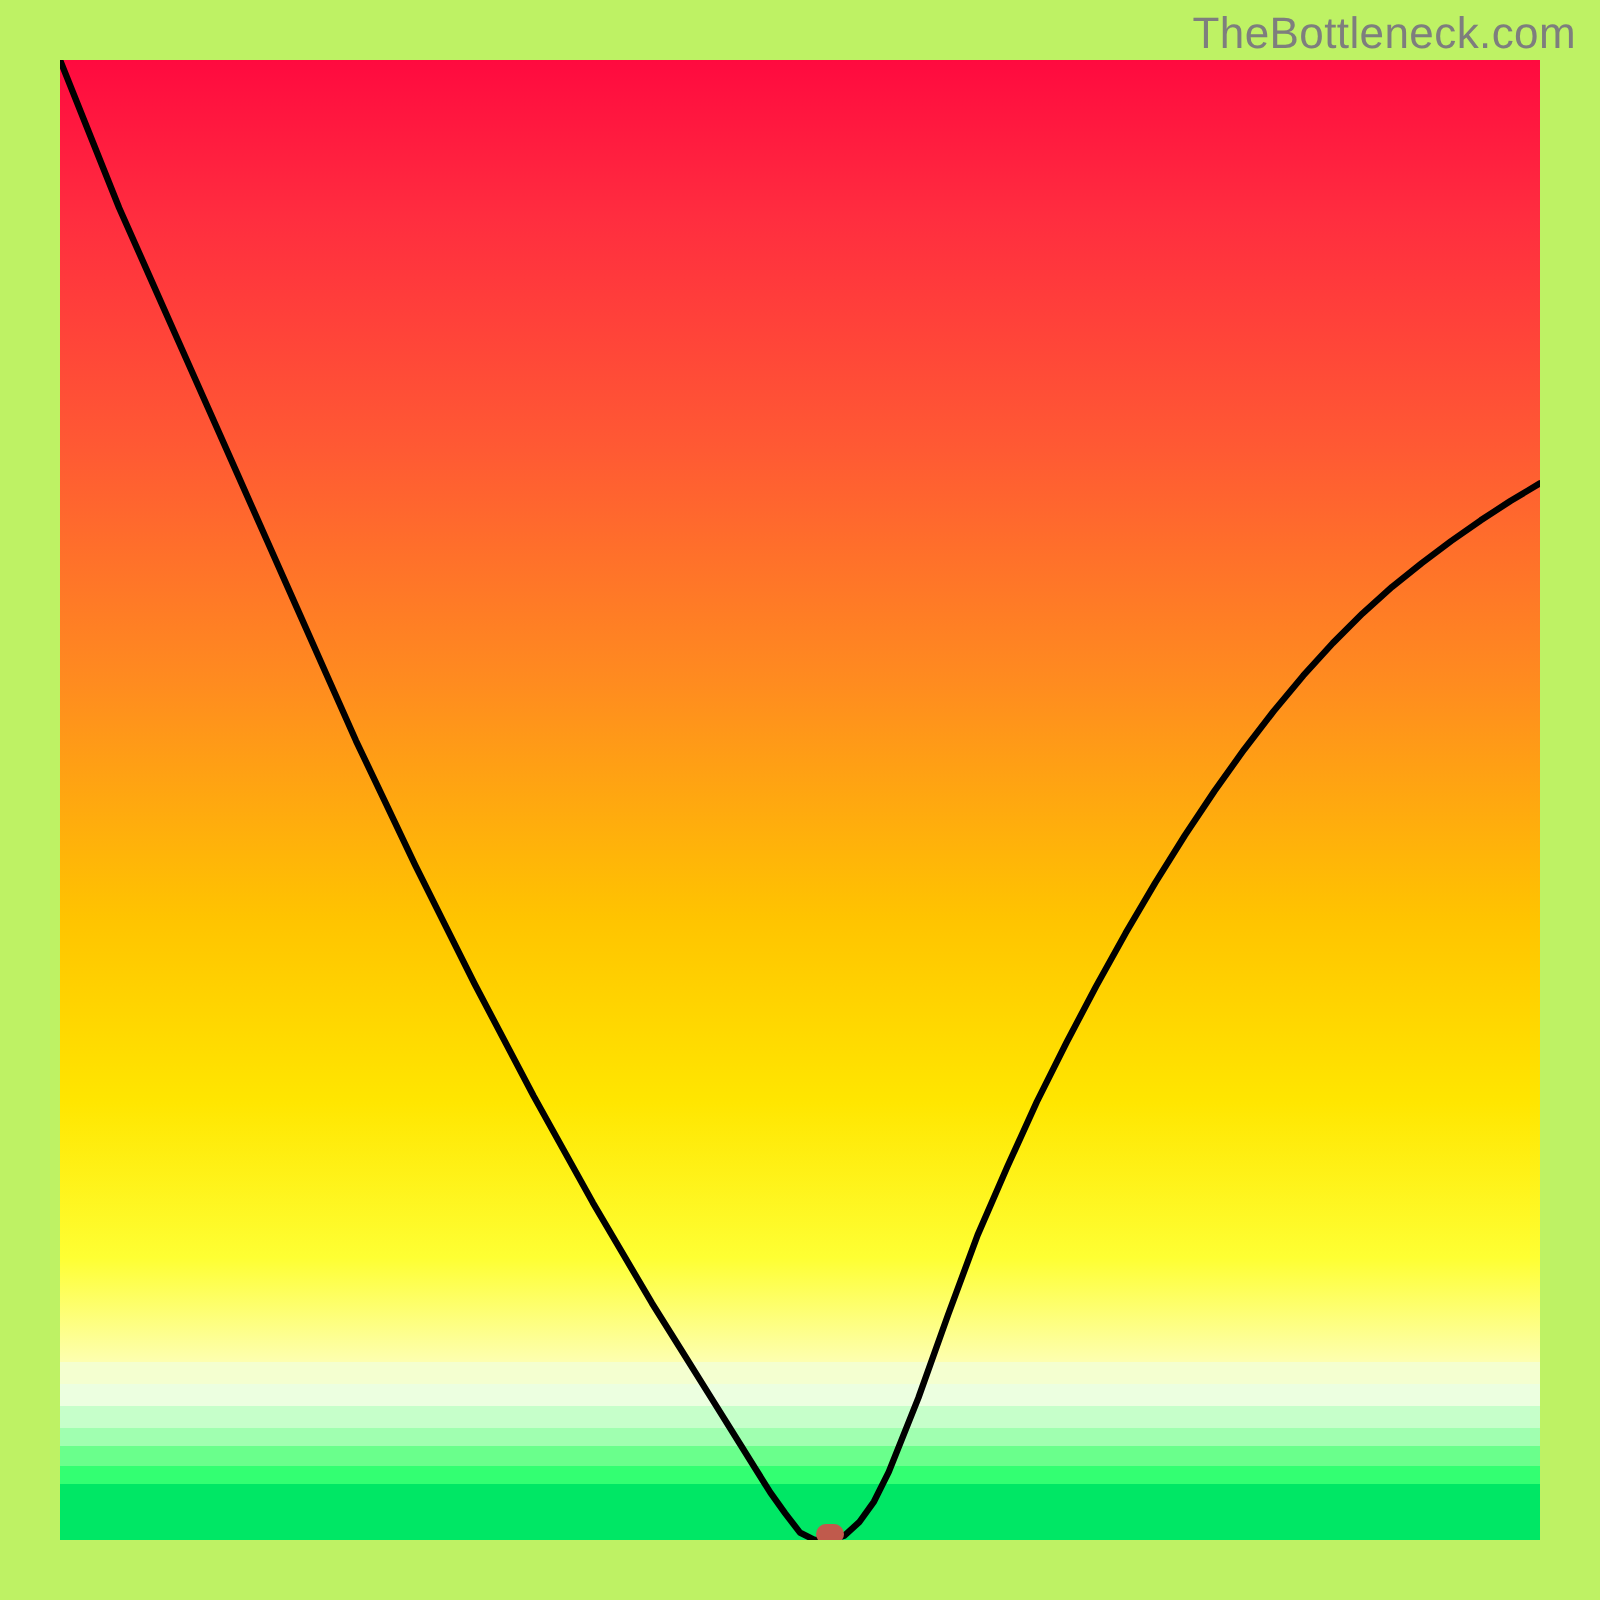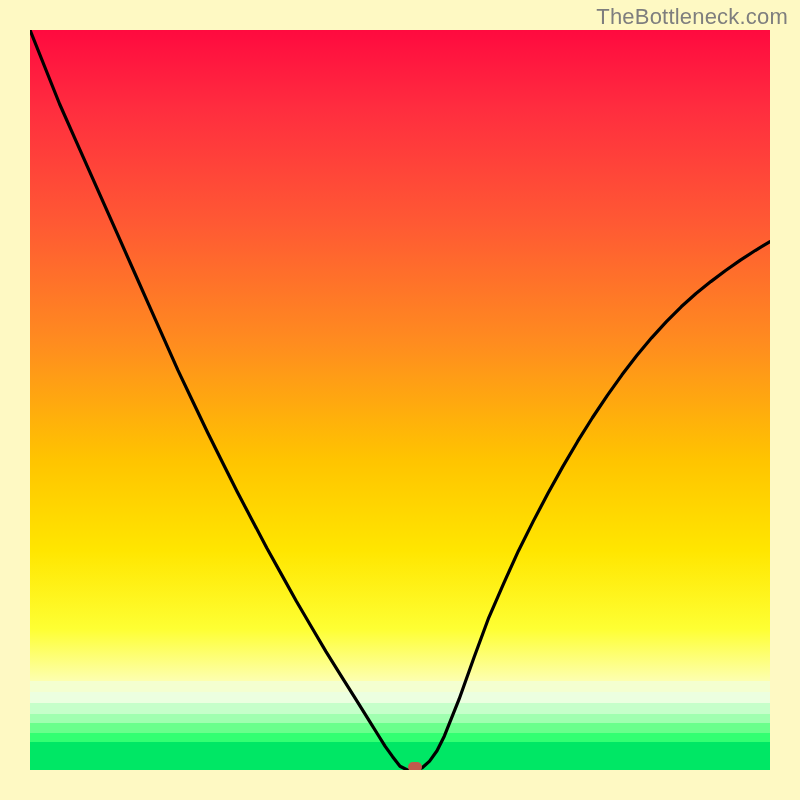--- a/index.html
+++ b/index.html
@@ -8,21 +8,21 @@
     width: 800px;
     height: 800px;
     overflow: hidden;
     background: #000;
     font-family: Arial, Helvetica, sans-serif;
   }
   .outer {
     position: relative;
     width: 800px;
     height: 800px;
-    background: #fef9c3;
+    background: #bef264;
   }
   .plot {
     position: absolute;
     left: 30px;
     top: 30px;
     width: 740px;
     height: 740px;
     overflow: hidden;
   }
   .gradient-upper {

